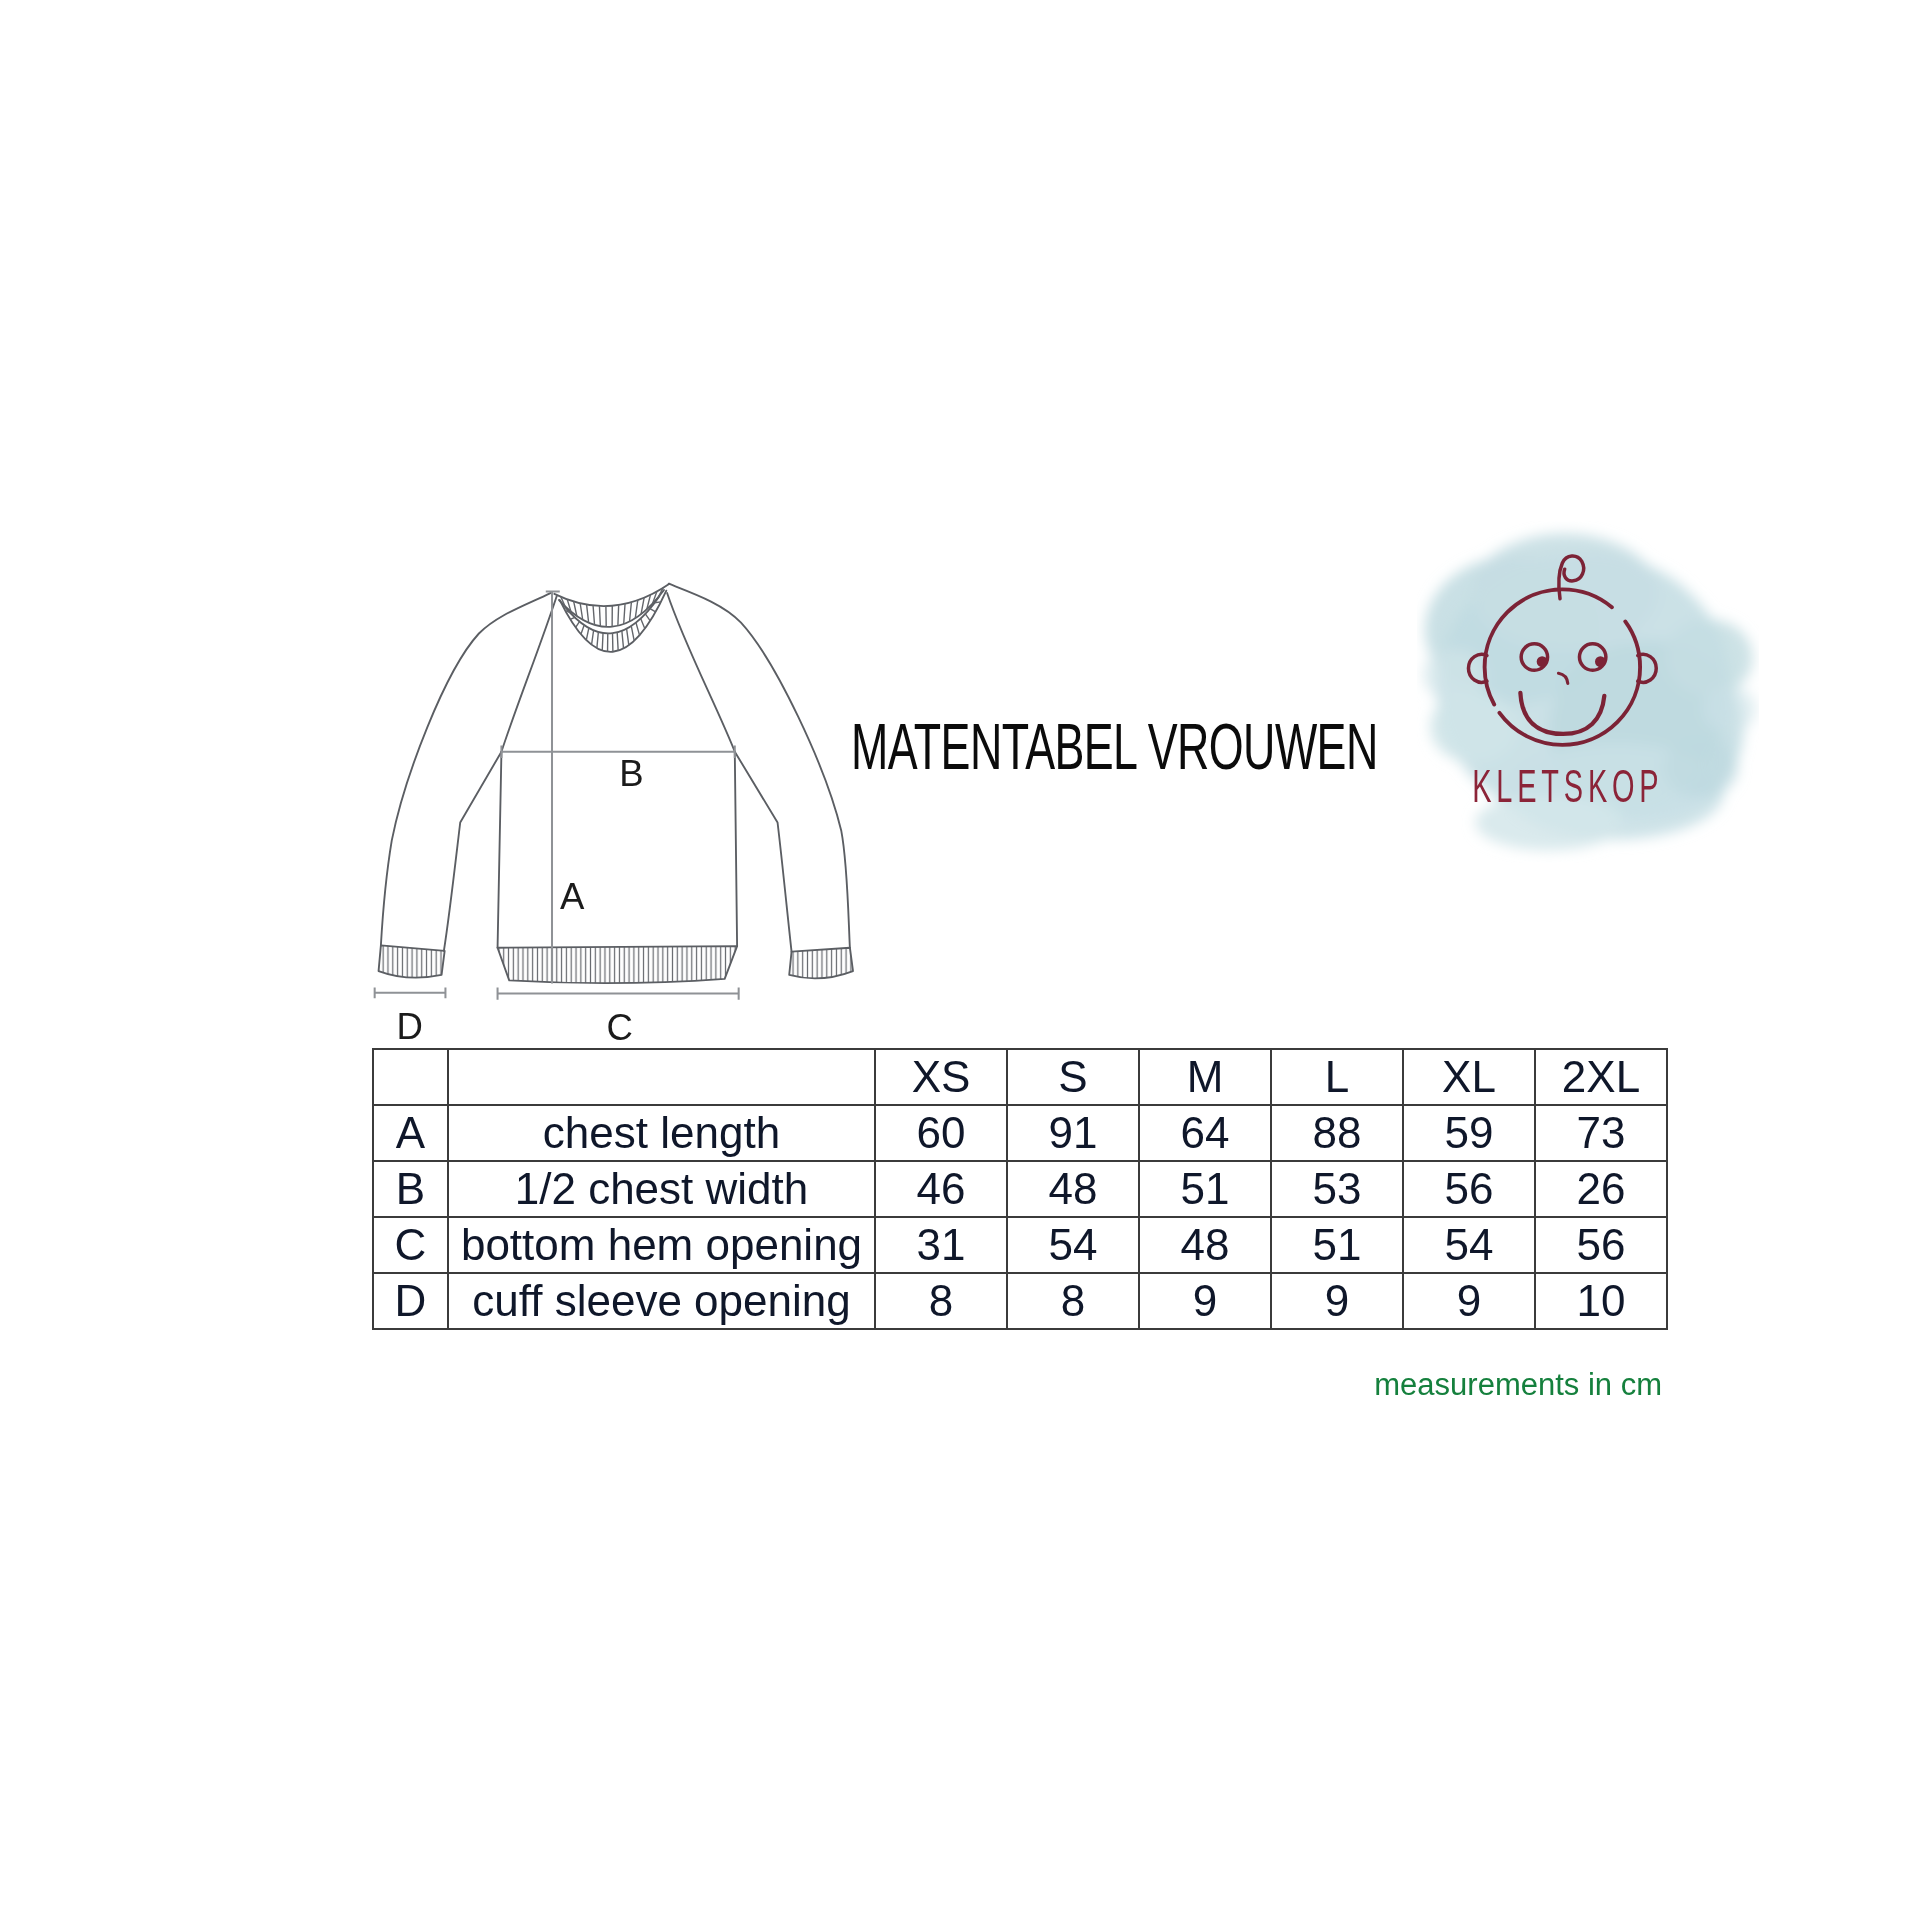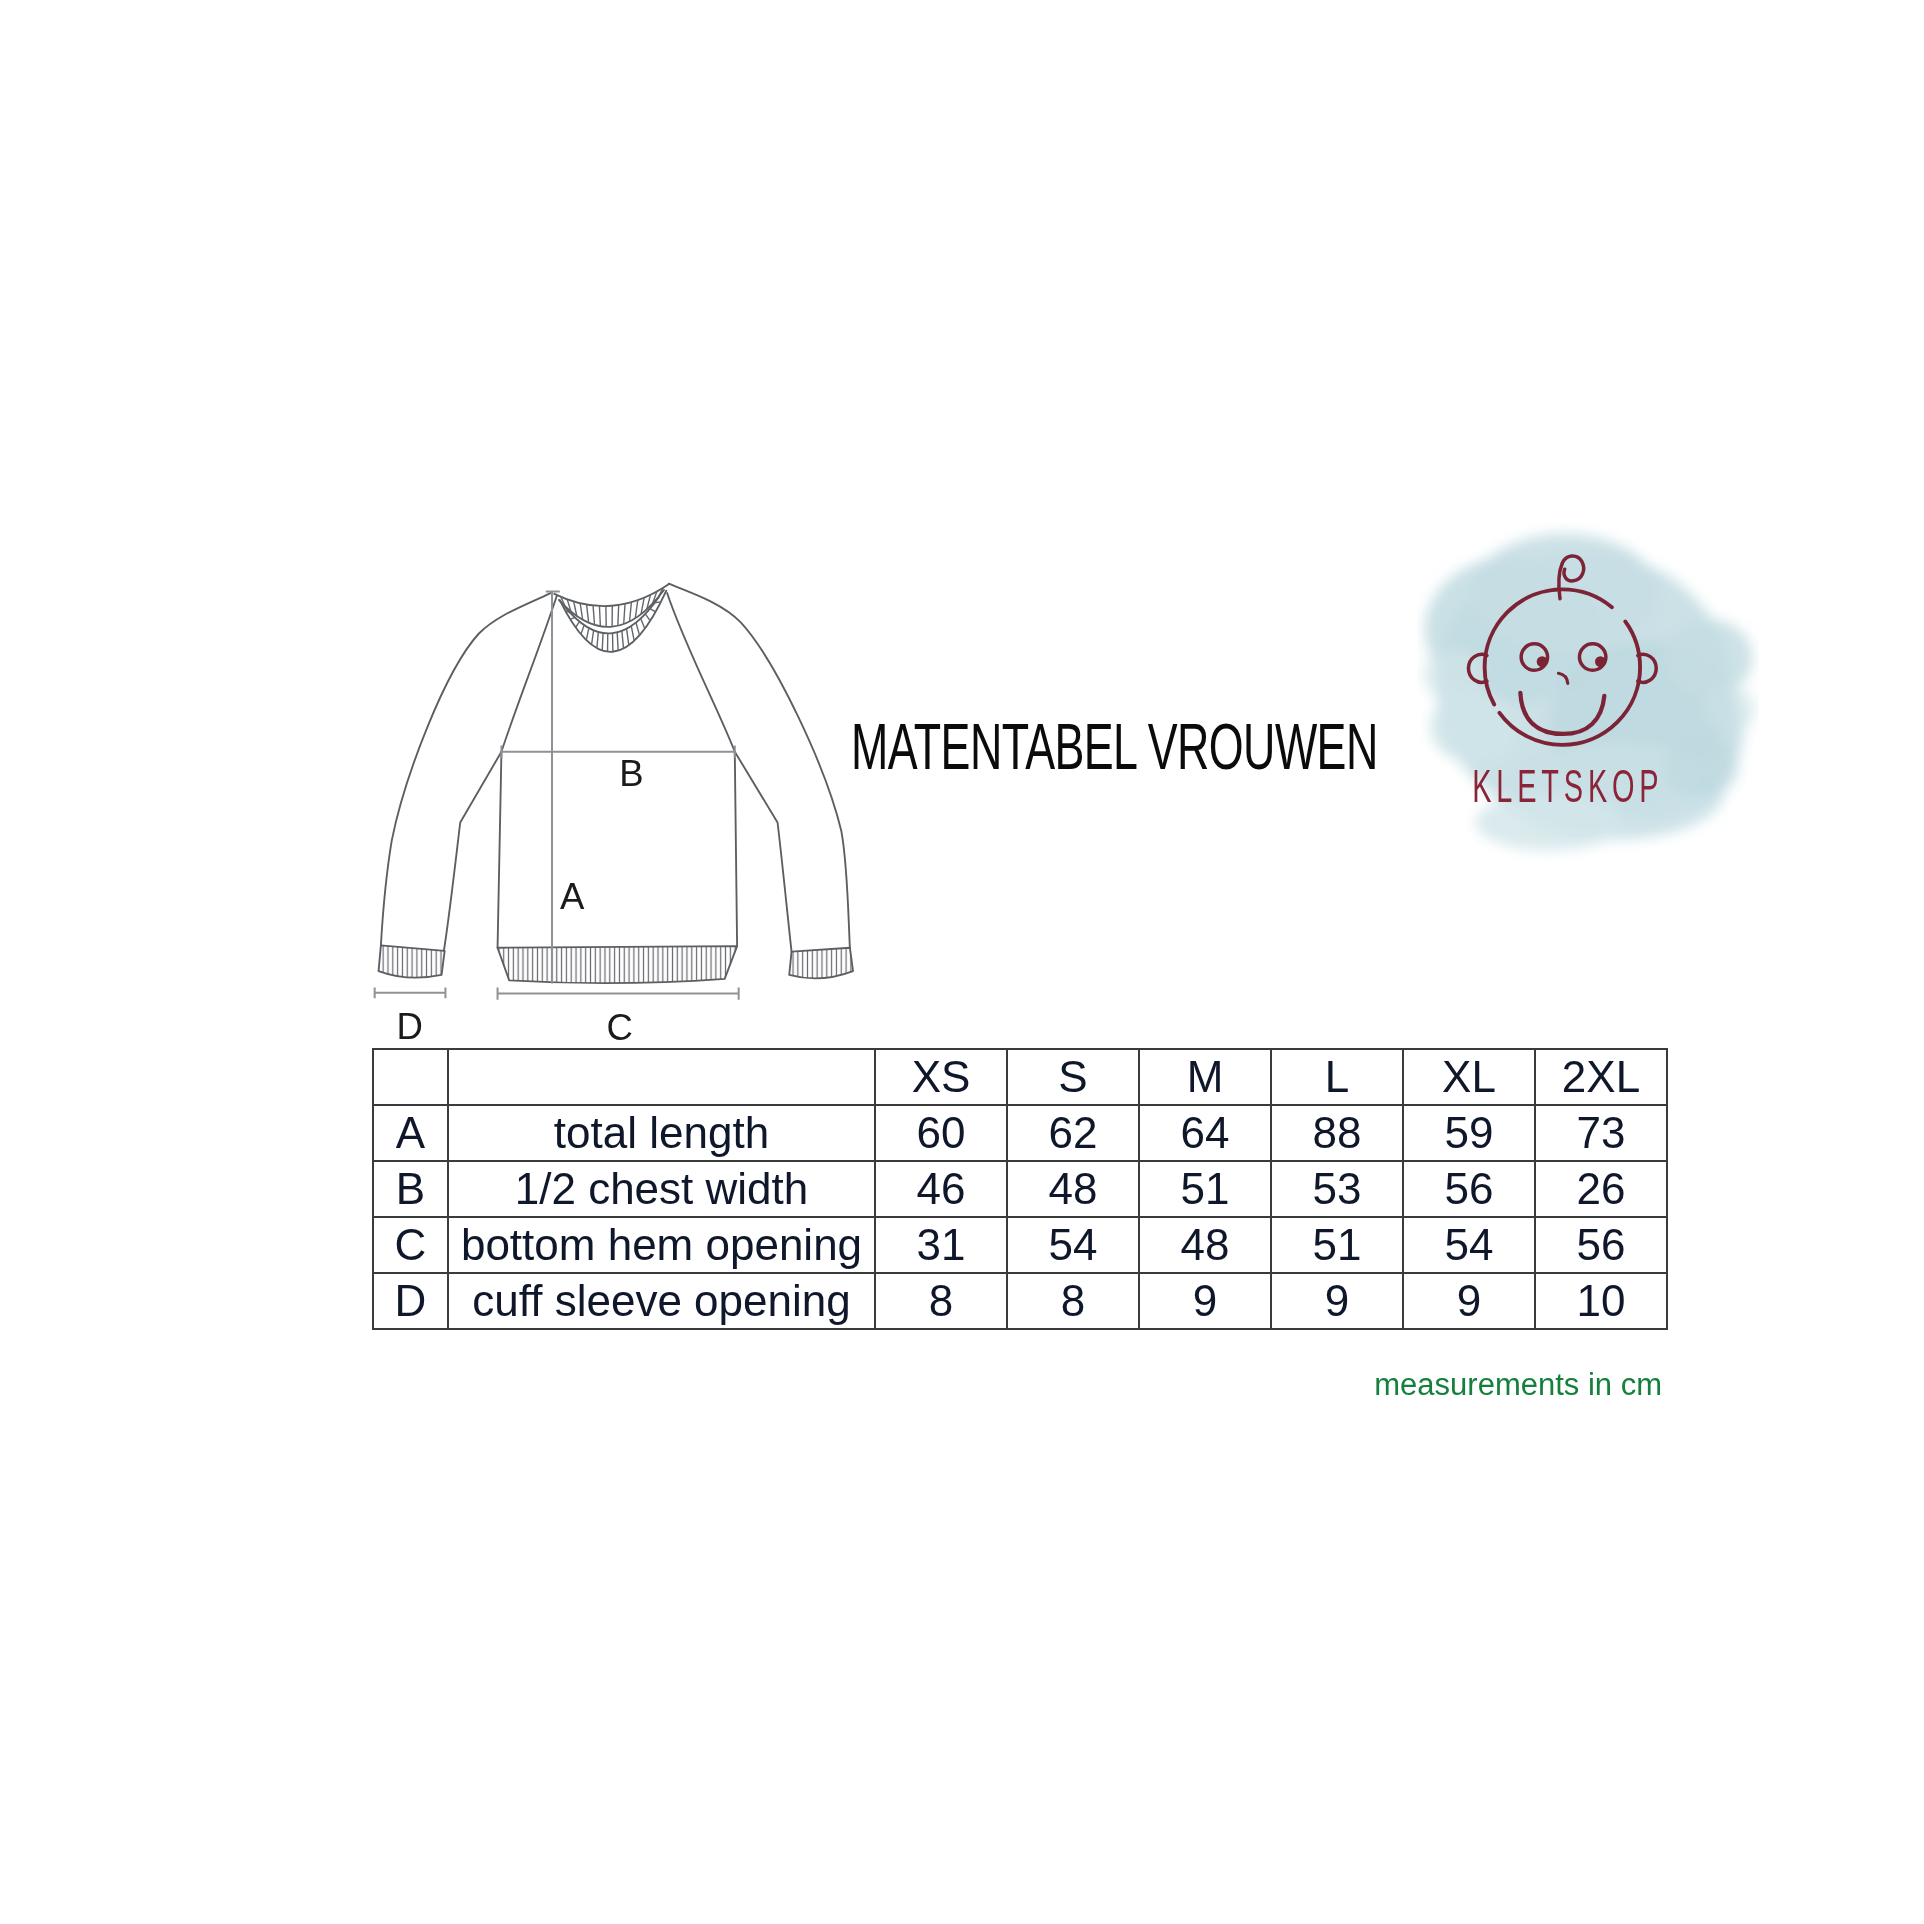--- a/index.html
+++ b/index.html
@@ -166,23 +166,23 @@
       <td class="blank"></td>
       <th>XS</th>
       <th>S</th>
       <th>M</th>
       <th>L</th>
       <th>XL</th>
       <th>2XL</th>
     </tr>
     <tr>
       <td class="rowkey">A</td>
-      <td class="rowlabel">total length</td>
+      <td class="rowlabel">chest length</td>
       <td>60</td>
-      <td>62</td>
+      <td>91</td>
       <td>64</td>
       <td>88</td>
       <td>59</td>
       <td>73</td>
     </tr>
     <tr>
       <td class="rowkey">B</td>
       <td class="rowlabel">1/2 chest width</td>
       <td>46</td>
       <td>48</td>

